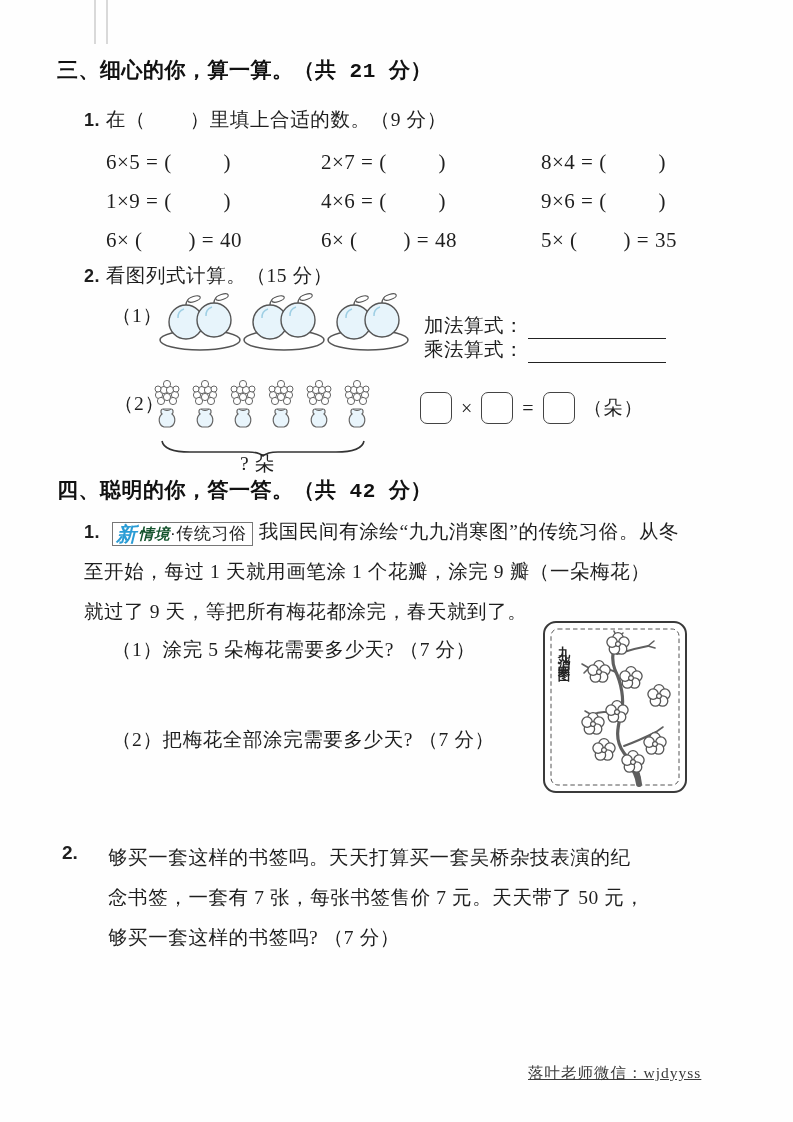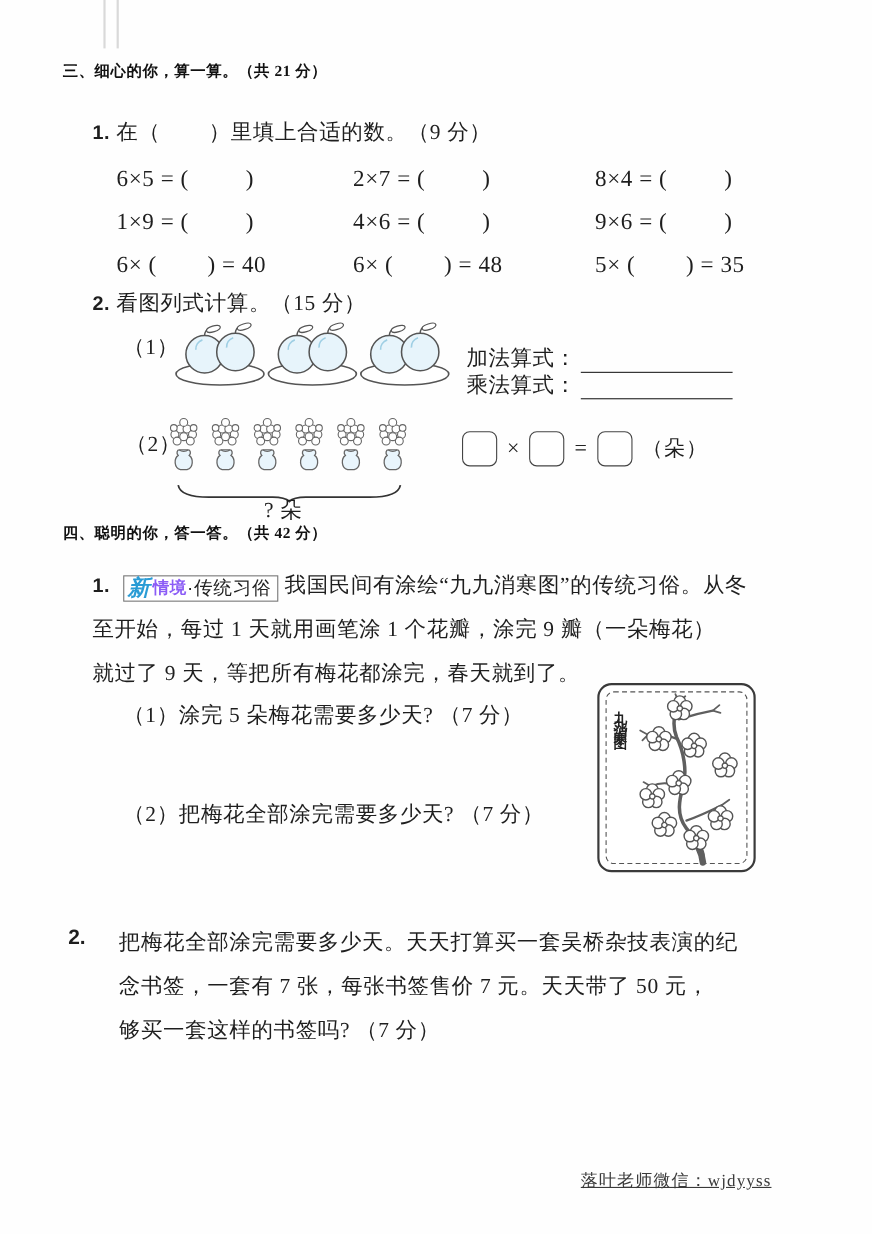--- a/index.html
+++ b/index.html
@@ -1,19 +1,19 @@
 <!DOCTYPE html>
 <html><head>
 <meta charset="utf-8">
 <style>
   html,body{margin:0;padding:0;background:#ffffff;}
   .page{position:relative;width:793px;height:1122px;background:#fefefe;overflow:hidden;
         font-family:"Liberation Serif",serif;color:#1e1e1e;}
   .abs{position:absolute;}
-  .heading{font-family:Liberation Serif, serif;font-weight:700;font-size:14px;color:#111;letter-spacing:0.5px;}
+  .heading{font-family:Liberation Mono, monospace;font-weight:700;font-size:21px;color:#111;letter-spacing:0.5px;}
   .body-t{font-size:19.5px;letter-spacing:0.6px;}
   .qnum{font-family:"Liberation Sans",sans-serif;font-weight:700;font-size:18px;}
   .scan-line{width:2px;background:#d9d9d9;}
   
   .eq-grid{display:grid;grid-template-columns:215px 220px 205px;row-gap:14px;
            font-size:21px;font-family:"Liberation Serif",serif;}
   .eq{white-space:pre;letter-spacing:0.5px;}
   
   .ans-row{display:flex;align-items:flex-end;font-size:19.5px;letter-spacing:0.5px;}
   .blank{display:inline-block;width:138px;border-bottom:1.6px solid #222;height:1.05em;margin-left:4px;}
@@ -23,21 +23,21 @@
   .sign{font-size:20px;color:#222;}
   .unit{font-size:19px;letter-spacing:1px;}
   
   .para{line-height:40px;font-size:19.5px;letter-spacing:0.6px;}
   .para .pline{white-space:nowrap;}
   
   .badge{display:inline-flex;align-items:center;border:1.2px solid #777;background:#fff;
          padding:0 5px 0 3px;margin:0 6px 0 2px;vertical-align:-3px;
          font-family:"Liberation Sans",sans-serif;line-height:22px;}
   .badge-xin{font-style:italic;font-weight:800;font-size:20px;margin-right:2px;}
-  .badge-main{font-weight:800;font-size:15px;color:#8b5cf6;}
+  .badge-main{font-style:italic;font-weight:800;font-size:15px;color:#14532d;}
   .badge-rest{font-size:17px;color:#222;}
   
   .plum-fig{position:absolute;left:542px;top:620px;width:146px;height:174px;}
   .plum-fig svg{position:absolute;left:0;top:0;}
   .plum-label{position:absolute;left:13px;top:16px;writing-mode:vertical-rl;text-orientation:upright;
               font-family:"Liberation Sans",sans-serif;font-weight:700;font-size:12.5px;
               letter-spacing:6px;color:#222;}
   .footer{font-size:15.5px;color:#3a3a3a;letter-spacing:1px;text-decoration:underline;}
 </style>
 </head>
@@ -205,20 +205,20 @@
         <use href="#pb" x="113" y="124"></use>
         <use href="#pb" x="62" y="130"></use>
         <use href="#pb" x="91" y="142"></use>
       </g>
     </svg>
     <div class="plum-label">九九消寒图</div>
   </div>
 
   <div class="abs qnum" style="left:62px;top:842px;font-size:19px;">2.</div>
   <div class="abs para" style="left:108px;top:838px;width:620px;">
-    <div class="pline">把梅花全部涂完需要多少天。天天打算买一套吴桥杂技表演的纪</div>
+    <div class="pline">够买一套这样的书签吗。天天打算买一套吴桥杂技表演的纪</div>
     <div class="pline">念书签，一套有 7 张，每张书签售价 7 元。天天带了 50 元，</div>
     <div class="pline">够买一套这样的书签吗? （7 分）</div>
   </div>
 
   <div class="abs footer" style="left:528px;top:1063px;">落叶老师微信：wjdyyss</div>
 
 </div>
 
 </body></html>

